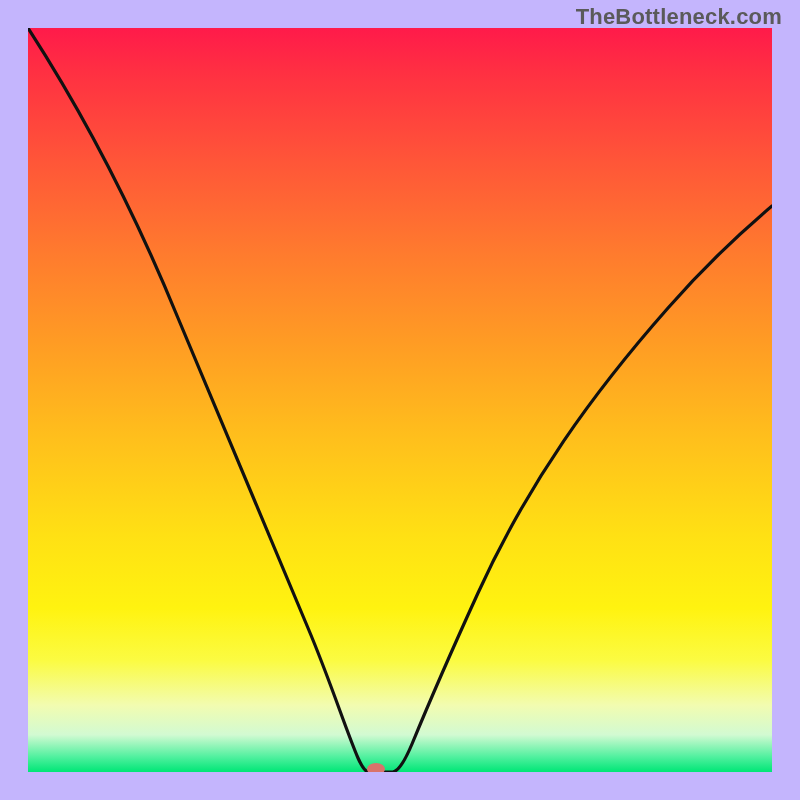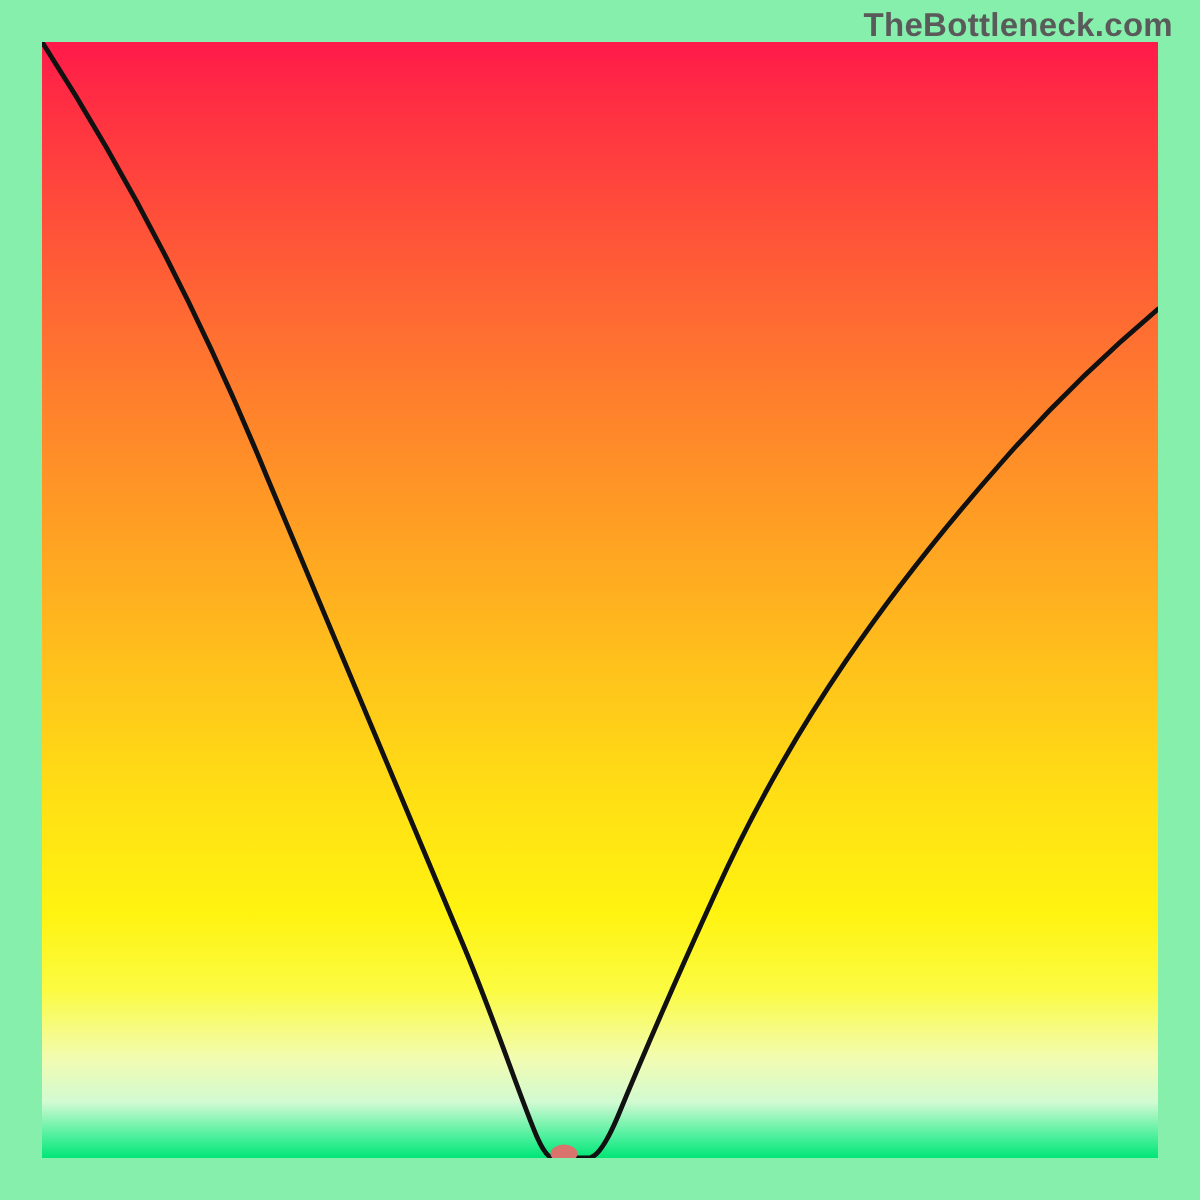--- a/index.html
+++ b/index.html
@@ -8,21 +8,21 @@
     width: 800px;
     height: 800px;
     background: #000;
     font-family: Arial, Helvetica, sans-serif;
     overflow: hidden;
   }
   .frame {
     position: relative;
     width: 800px;
     height: 800px;
-    background: #86efac;
+    background: #c4b5fd;
   }
   .watermark {
     position: absolute;
     top: 4px;
     right: 18px;
     color: #5a5a5a;
     font-size: 22px;
     font-weight: 600;
     letter-spacing: 0.2px;
     user-select: none;

